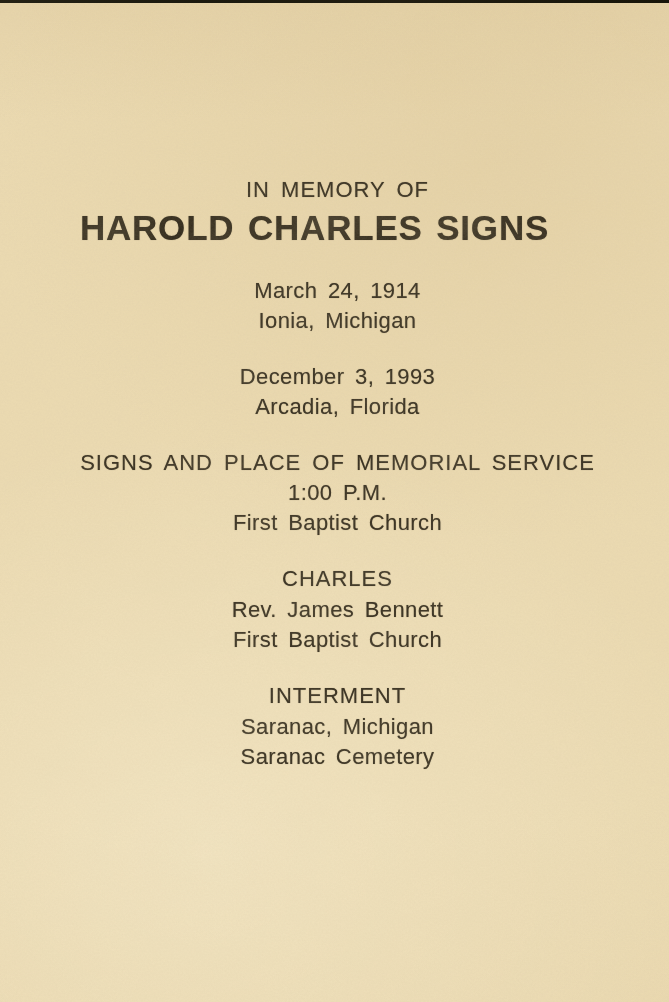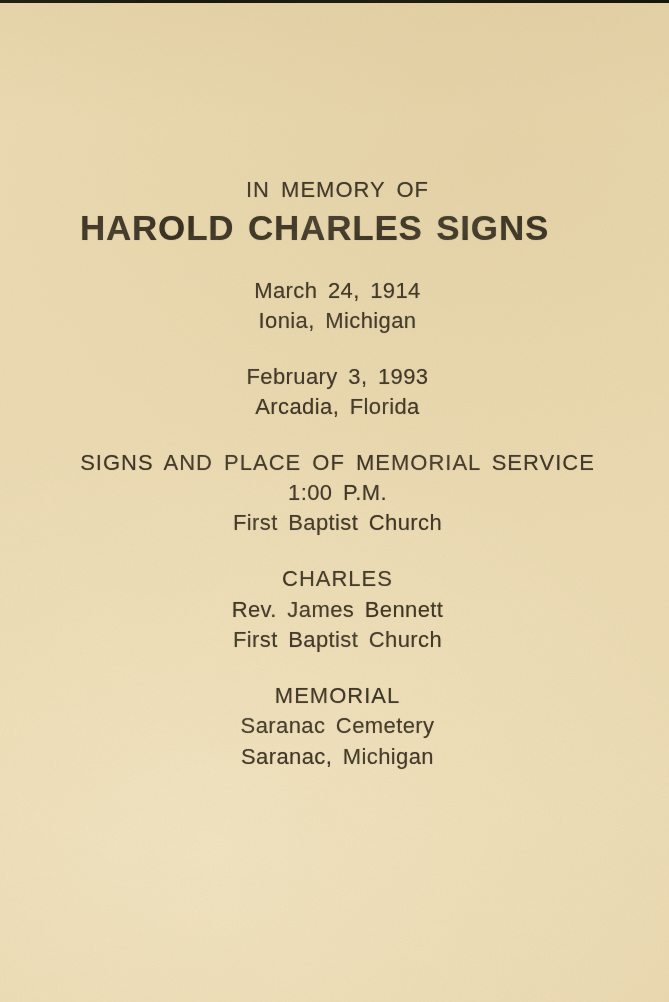--- a/index.html
+++ b/index.html
@@ -82,34 +82,34 @@
   <div class="scan-edge-top"></div>
 
   <div class="content">
 
     <div class="line caps">IN MEMORY OF</div>
     <div class="name-line caps">HAROLD CHARLES SIGNS</div>
 
     <div class="line gap-lg">March 24, 1914</div>
     <div class="line">Ionia, Michigan</div>
 
-    <div class="line gap-md">February 3, 1993</div>
+    <div class="line gap-md">December 3, 1993</div>
     <div class="line">Arcadia, Florida</div>
 
     <div class="line caps gap-md">SIGNS AND PLACE OF MEMORIAL SERVICE</div>
     <div class="line">1:00 P.M.</div>
     <div class="line">First Baptist Church</div>
 
     <div class="line caps gap-md">CHARLES</div>
     <div class="line gap-xs">Rev. James Bennett</div>
     <div class="line">First Baptist Church</div>
 
-    <div class="line caps gap-md">MEMORIAL</div>
+    <div class="line caps gap-md">INTERMENT</div>
+    <div class="line gap-xs">Saranac, Michigan</div>
     <div class="line">Saranac Cemetery</div>
-    <div class="line gap-xs">Saranac, Michigan</div>
 
   </div>
 
   <svg class="texture" width="669" height="1002" aria-hidden="true">
     <filter id="grain-fine">
       <feTurbulence type="fractalNoise" baseFrequency="0.55" numOctaves="2" seed="7" result="n"></feTurbulence>
       <feColorMatrix in="n" type="matrix" values="0 0 0 0 0.55  0 0 0 0 0.45  0 0 0 0 0.28  0.9 0 0 0 0"></feColorMatrix>
     </filter>
     <filter id="grain-coarse">
       <feTurbulence type="fractalNoise" baseFrequency="0.015 0.02" numOctaves="3" seed="11" result="m"></feTurbulence>

